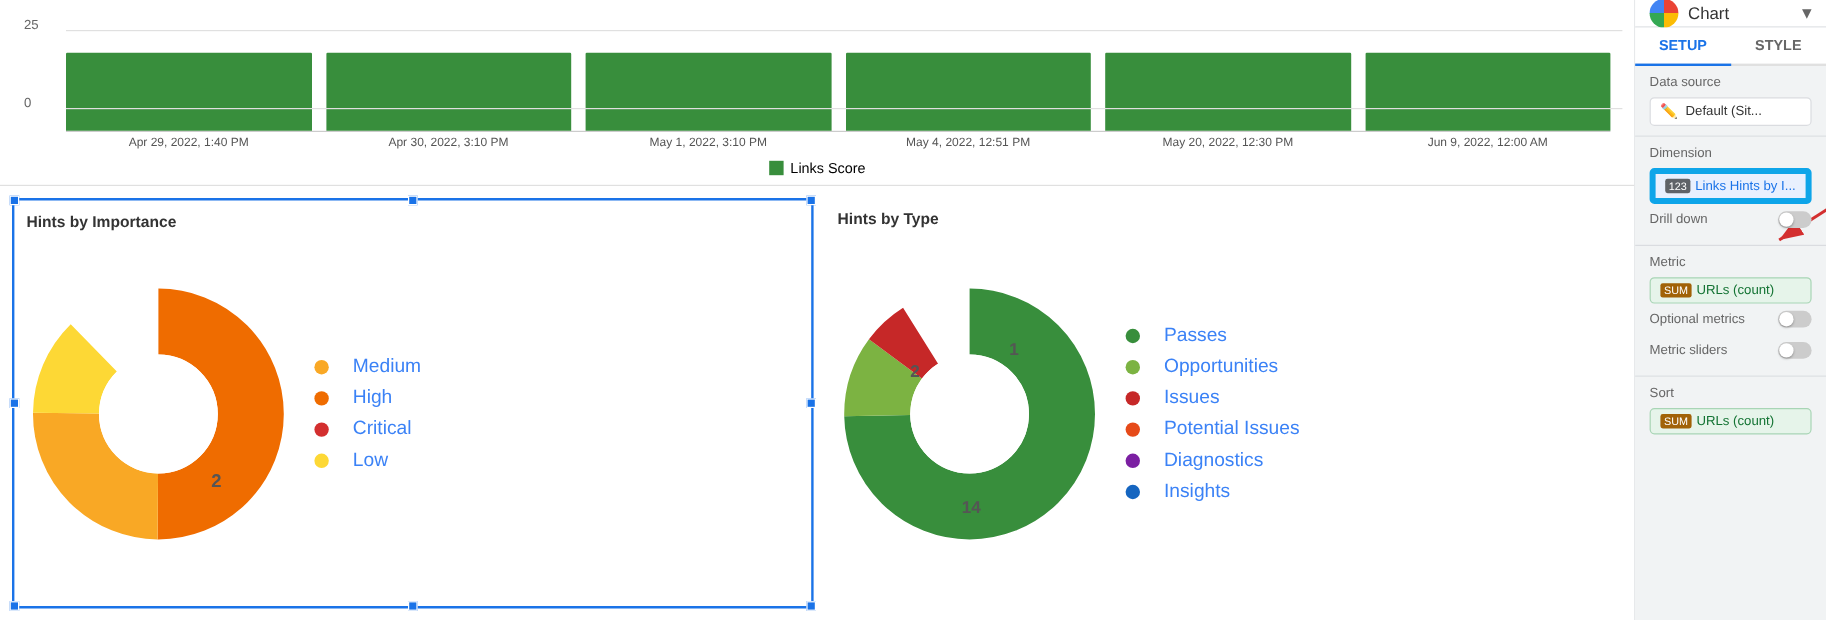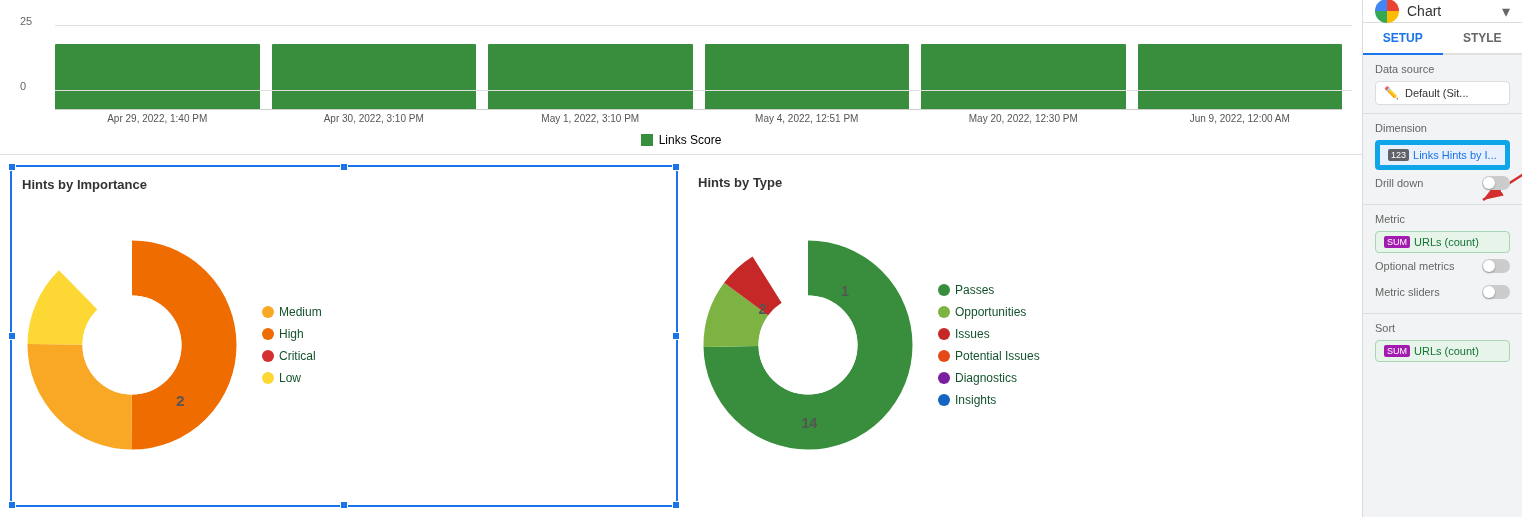--- a/index.html
+++ b/index.html
@@ -146,23 +146,23 @@
 
     .pie-legend {
       display: flex;
       flex-direction: column;
       gap: 8px;
     }
 
     .legend-item {
       display: flex;
       align-items: center;
-      gap: 5px;
-      font-size: 12px;
-      color: #14532d;
+      gap: 20px;
+      font-size: 16px;
+      color: #3b82f6;
     }
 
     .legend-dot {
       width: 12px;
       height: 12px;
       border-radius: 50%;
       flex-shrink: 0;
     }
 
     
@@ -314,21 +314,21 @@
       gap: 4px;
       background: #e6f4ea;
       border: 1px solid #a8d5b5;
       border-radius: 4px;
       padding: 4px 8px;
       font-size: 11px;
       color: #137333;
     }
 
     .sum-badge {
-      background: #a21caf;
+      background: #a16207;
       color: #fff;
       font-size: 9px;
       border-radius: 2px;
       padding: 1px 3px;
     }
 
     .divider {
       height: 1px;
       background: #dadce0;
       margin: 0;

